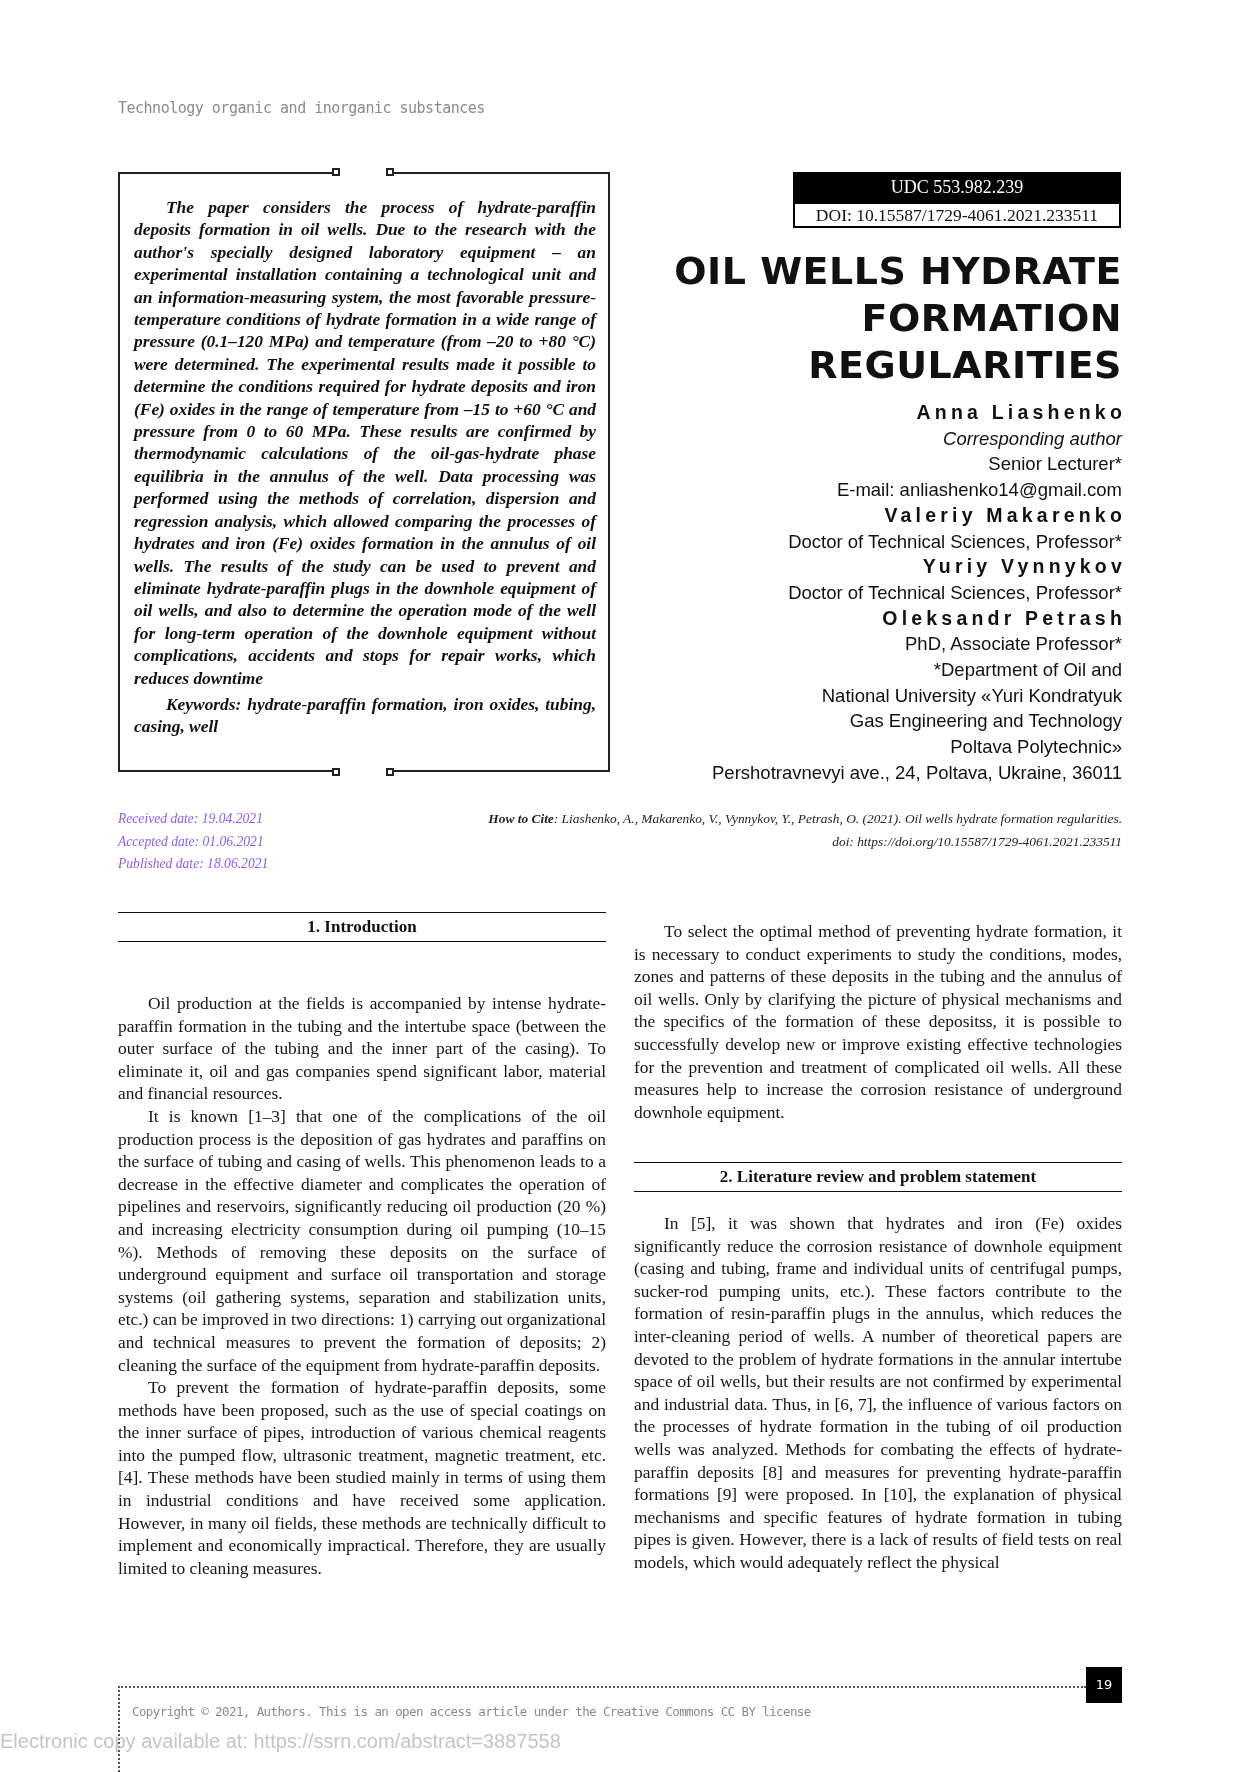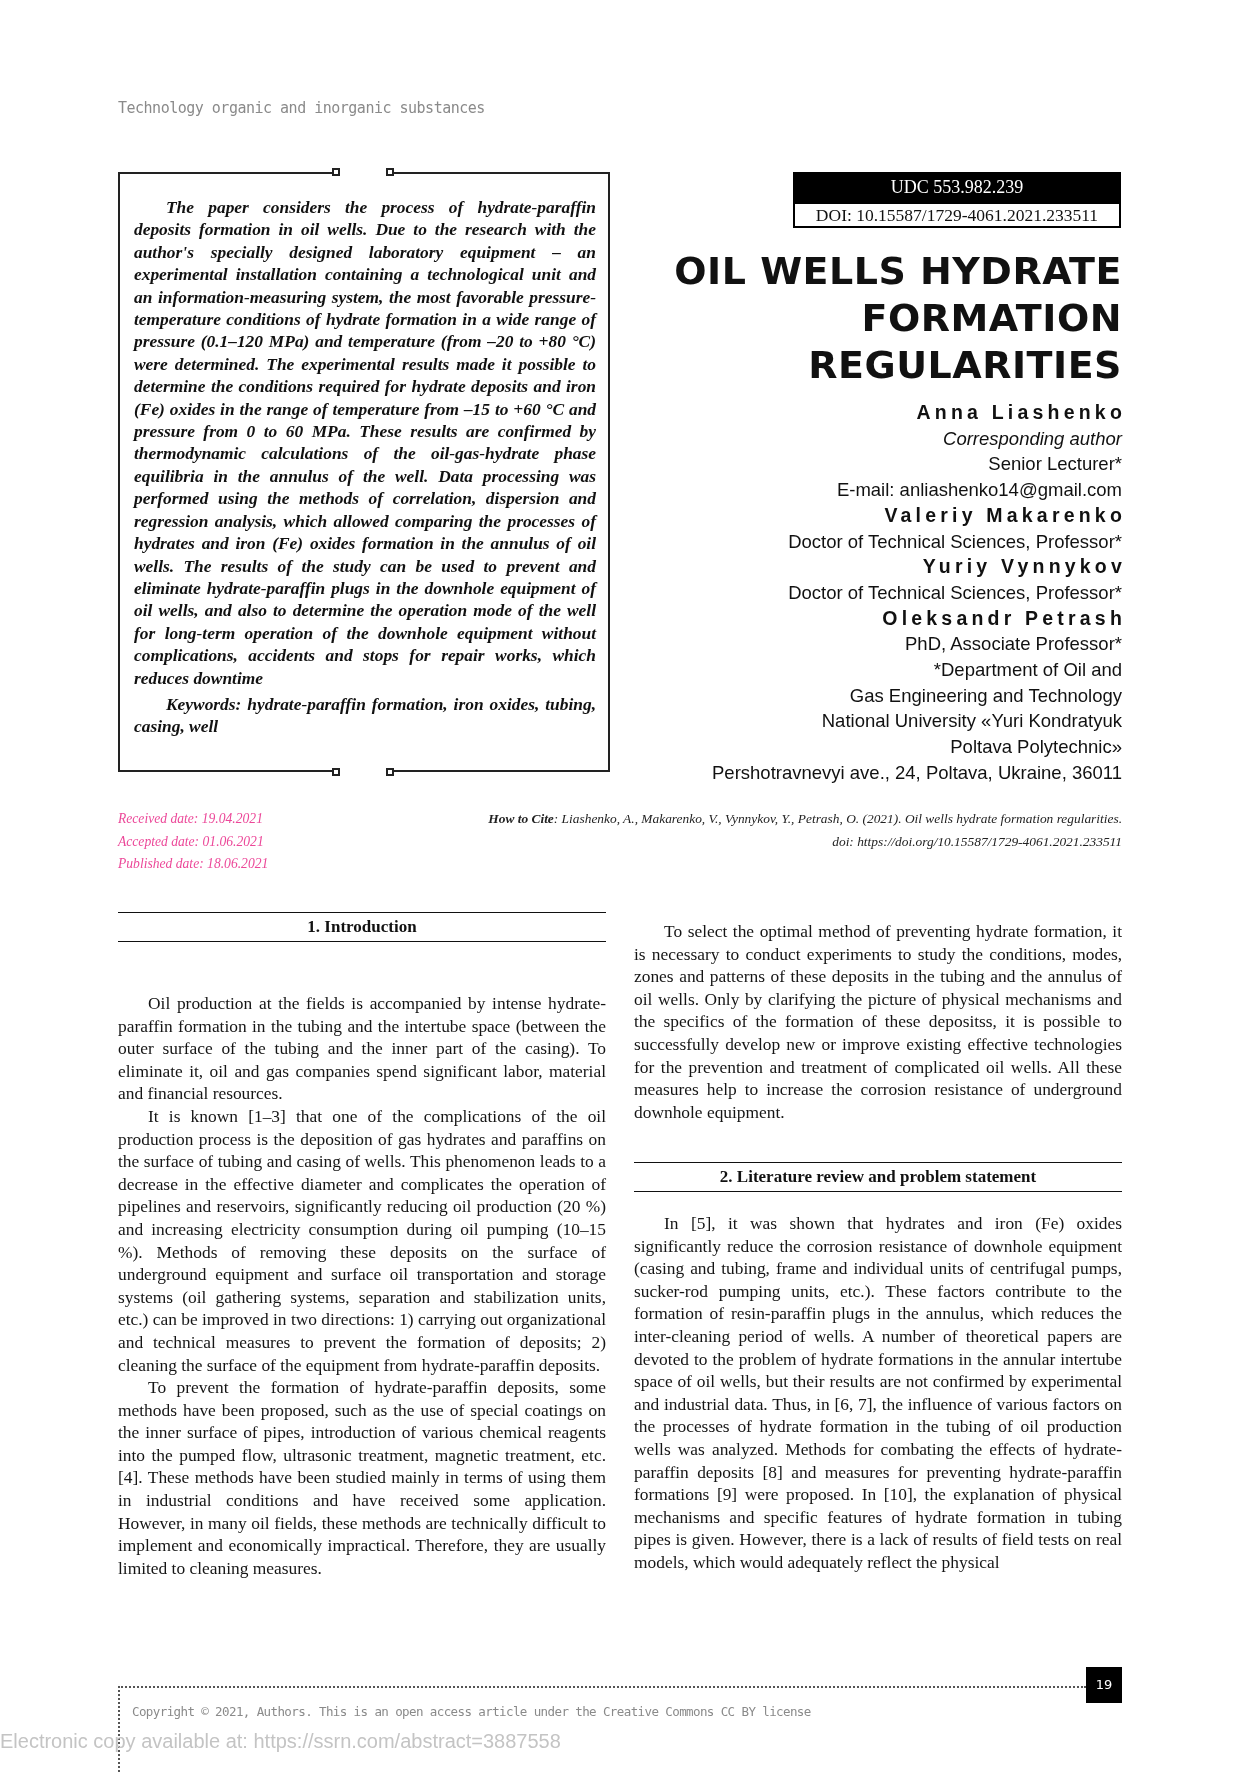--- a/index.html
+++ b/index.html
@@ -53,21 +53,21 @@
   .authors {
     position: absolute; right: 118px; top: 400px; width: 560px; text-align: right;
     font-family: "Liberation Sans", sans-serif; font-size: 18.5px; line-height: 25.7px; color: #111;
   }
   .authors .name { font-weight: bold; letter-spacing: 4.2px; font-size: 19.5px; margin-right: -4px; }
   .authors .role-italic { font-style: italic; }
 
   
   .dates {
     position: absolute; left: 118px; top: 808px;
-    font-family: "Liberation Serif", serif; font-style: italic; font-size: 13.6px; line-height: 22.5px; color: #ec4899;
+    font-family: "Liberation Serif", serif; font-style: italic; font-size: 13.6px; line-height: 22.5px; color: #8b5cf6;
   }
   .cite {
     position: absolute; right: 118px; top: 808px; width: 760px; text-align: right;
     font-family: "Liberation Serif", serif; font-style: italic; font-size: 13.4px; line-height: 22.5px; color: #222;
   }
   .cite b { font-weight: bold; }
 
   
   .section-head {
     position: absolute; border-top: 1.5px solid #111; border-bottom: 1.5px solid #111;
@@ -141,22 +141,22 @@
   <div class="role-italic">Corresponding author</div>
   <div>Senior Lecturer*</div>
   <div>E-mail: anliashenko14@gmail.com</div>
   <div class="name">Valeriy Makarenko</div>
   <div>Doctor of Technical Sciences, Professor*</div>
   <div class="name">Yuriy Vynnykov</div>
   <div>Doctor of Technical Sciences, Professor*</div>
   <div class="name">Oleksandr Petrash</div>
   <div>PhD, Associate Professor*</div>
   <div>*Department of Oil and</div>
+  <div>National University «Yuri Kondratyuk</div>
   <div>Gas Engineering and Technology</div>
-  <div>National University «Yuri Kondratyuk</div>
   <div>Poltava Polytechnic»</div>
   <div>Pershotravnevyi ave., 24, Poltava, Ukraine, 36011</div>
 </div>
 
 <div class="dates">
   <div>Received date: 19.04.2021</div>
   <div>Accepted date: 01.06.2021</div>
   <div>Published date: 18.06.2021</div>
 </div>
 

